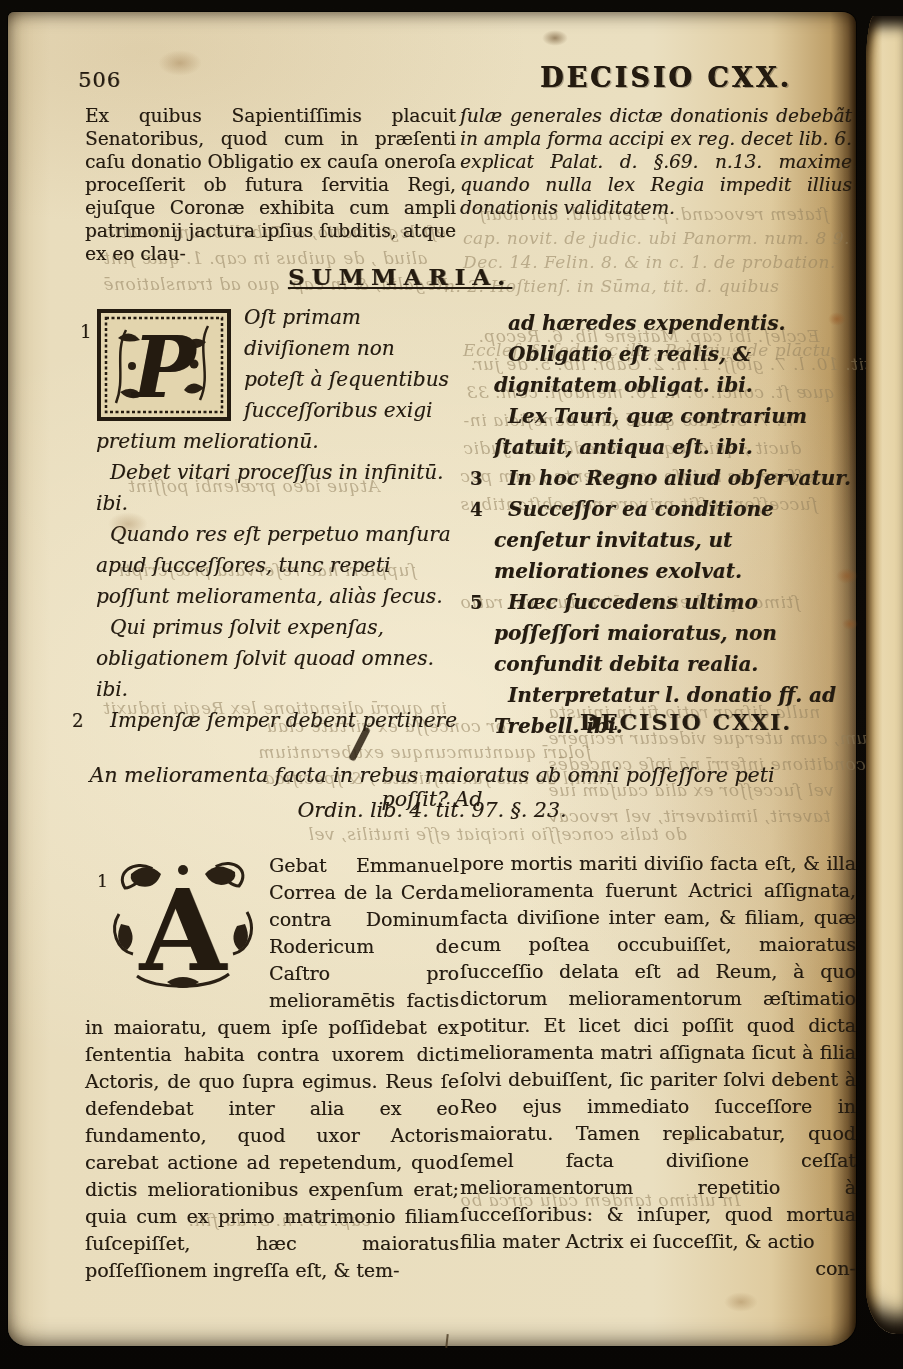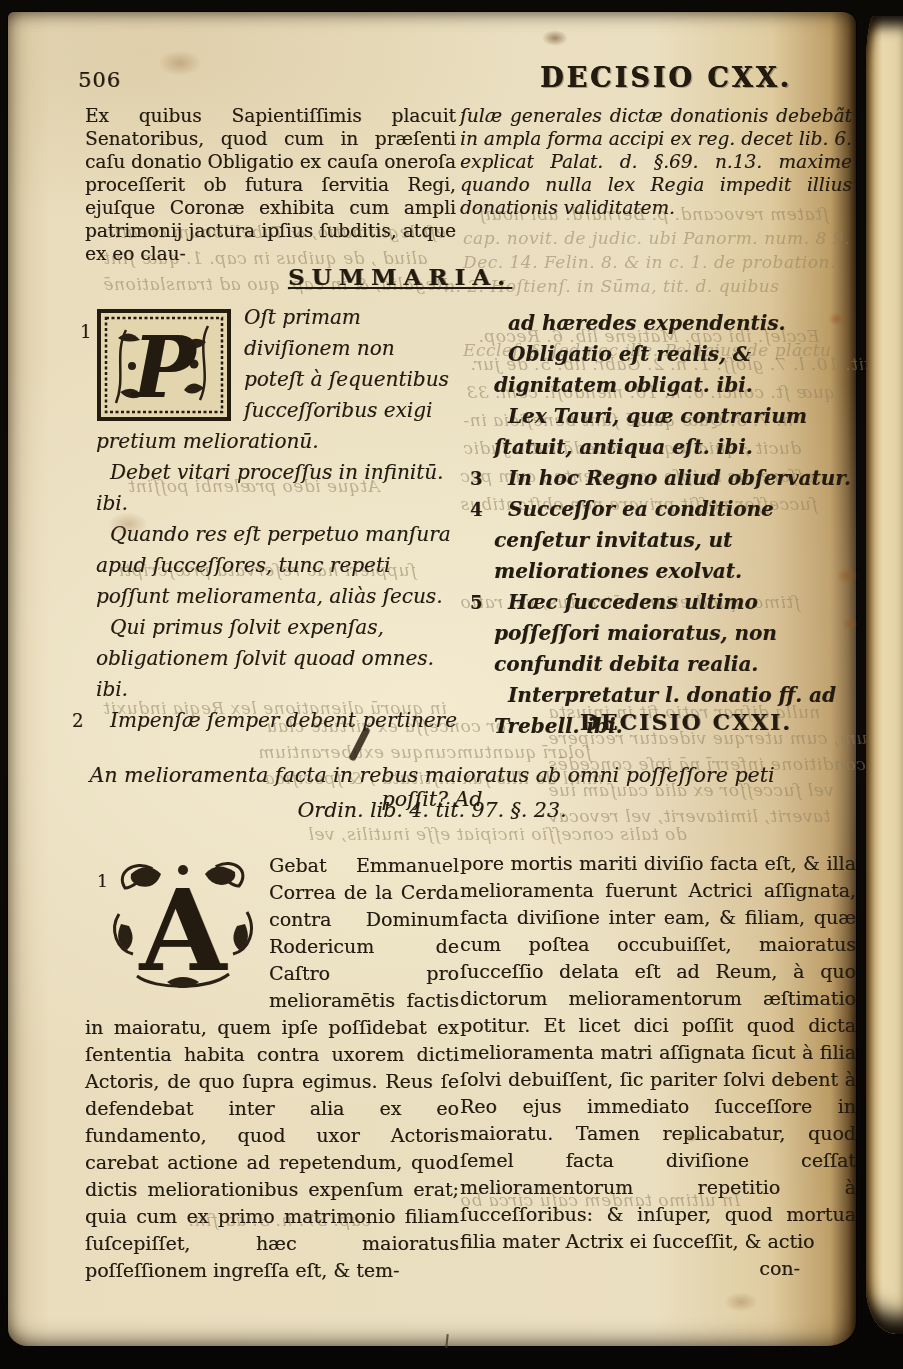--- a/index.html
+++ b/index.html
@@ -49,21 +49,21 @@
             letter-spacing:2px;text-shadow:.9px .4px 0 rgba(36,27,16,.45);}
   .question{left:70px;right:70px;text-align:center;font-style:italic;font-size:20.5px;
             text-shadow:.4px 0 0 rgba(36,27,16,.4);}
   .q1{top:751px;} .q2{top:786px;}
   .body-col{position:absolute;font-size:19px;line-height:27px;text-align:justify;
             text-shadow:.4px 0 0 rgba(36,27,16,.45);}
   .body-left{left:77px;top:840px;width:374px;}
   .body-right{left:452px;top:838px;width:396px;}
   .dropcapA{float:left;width:152px;height:140px;margin:2px 10px 2px 22px;}
   .paranum{position:absolute;left:12px;top:16px;font-size:17px;}
-  .catchword{text-align:right;padding-right:56px;}
+  .catchword{text-align:right;}
   
   .ghost{position:absolute;font-size:17px;color:#8f7d5b;opacity:.52;white-space:nowrap;
          filter:blur(.4px);letter-spacing:.5px;}
   .ghost.m{transform:scaleX(-1);}
   .ghost.it{font-style:italic;}
   
   .stain{position:absolute;border-radius:50%;pointer-events:none;}
   .smudge{position:absolute;left:348px;top:714px;width:7px;height:36px;background:#2c2113;
           border-radius:3px;transform:rotate(27deg);filter:blur(.6px);opacity:.85;}
   .tick{position:absolute;left:438px;top:1322px;width:2px;height:14px;background:#4a3a22;

